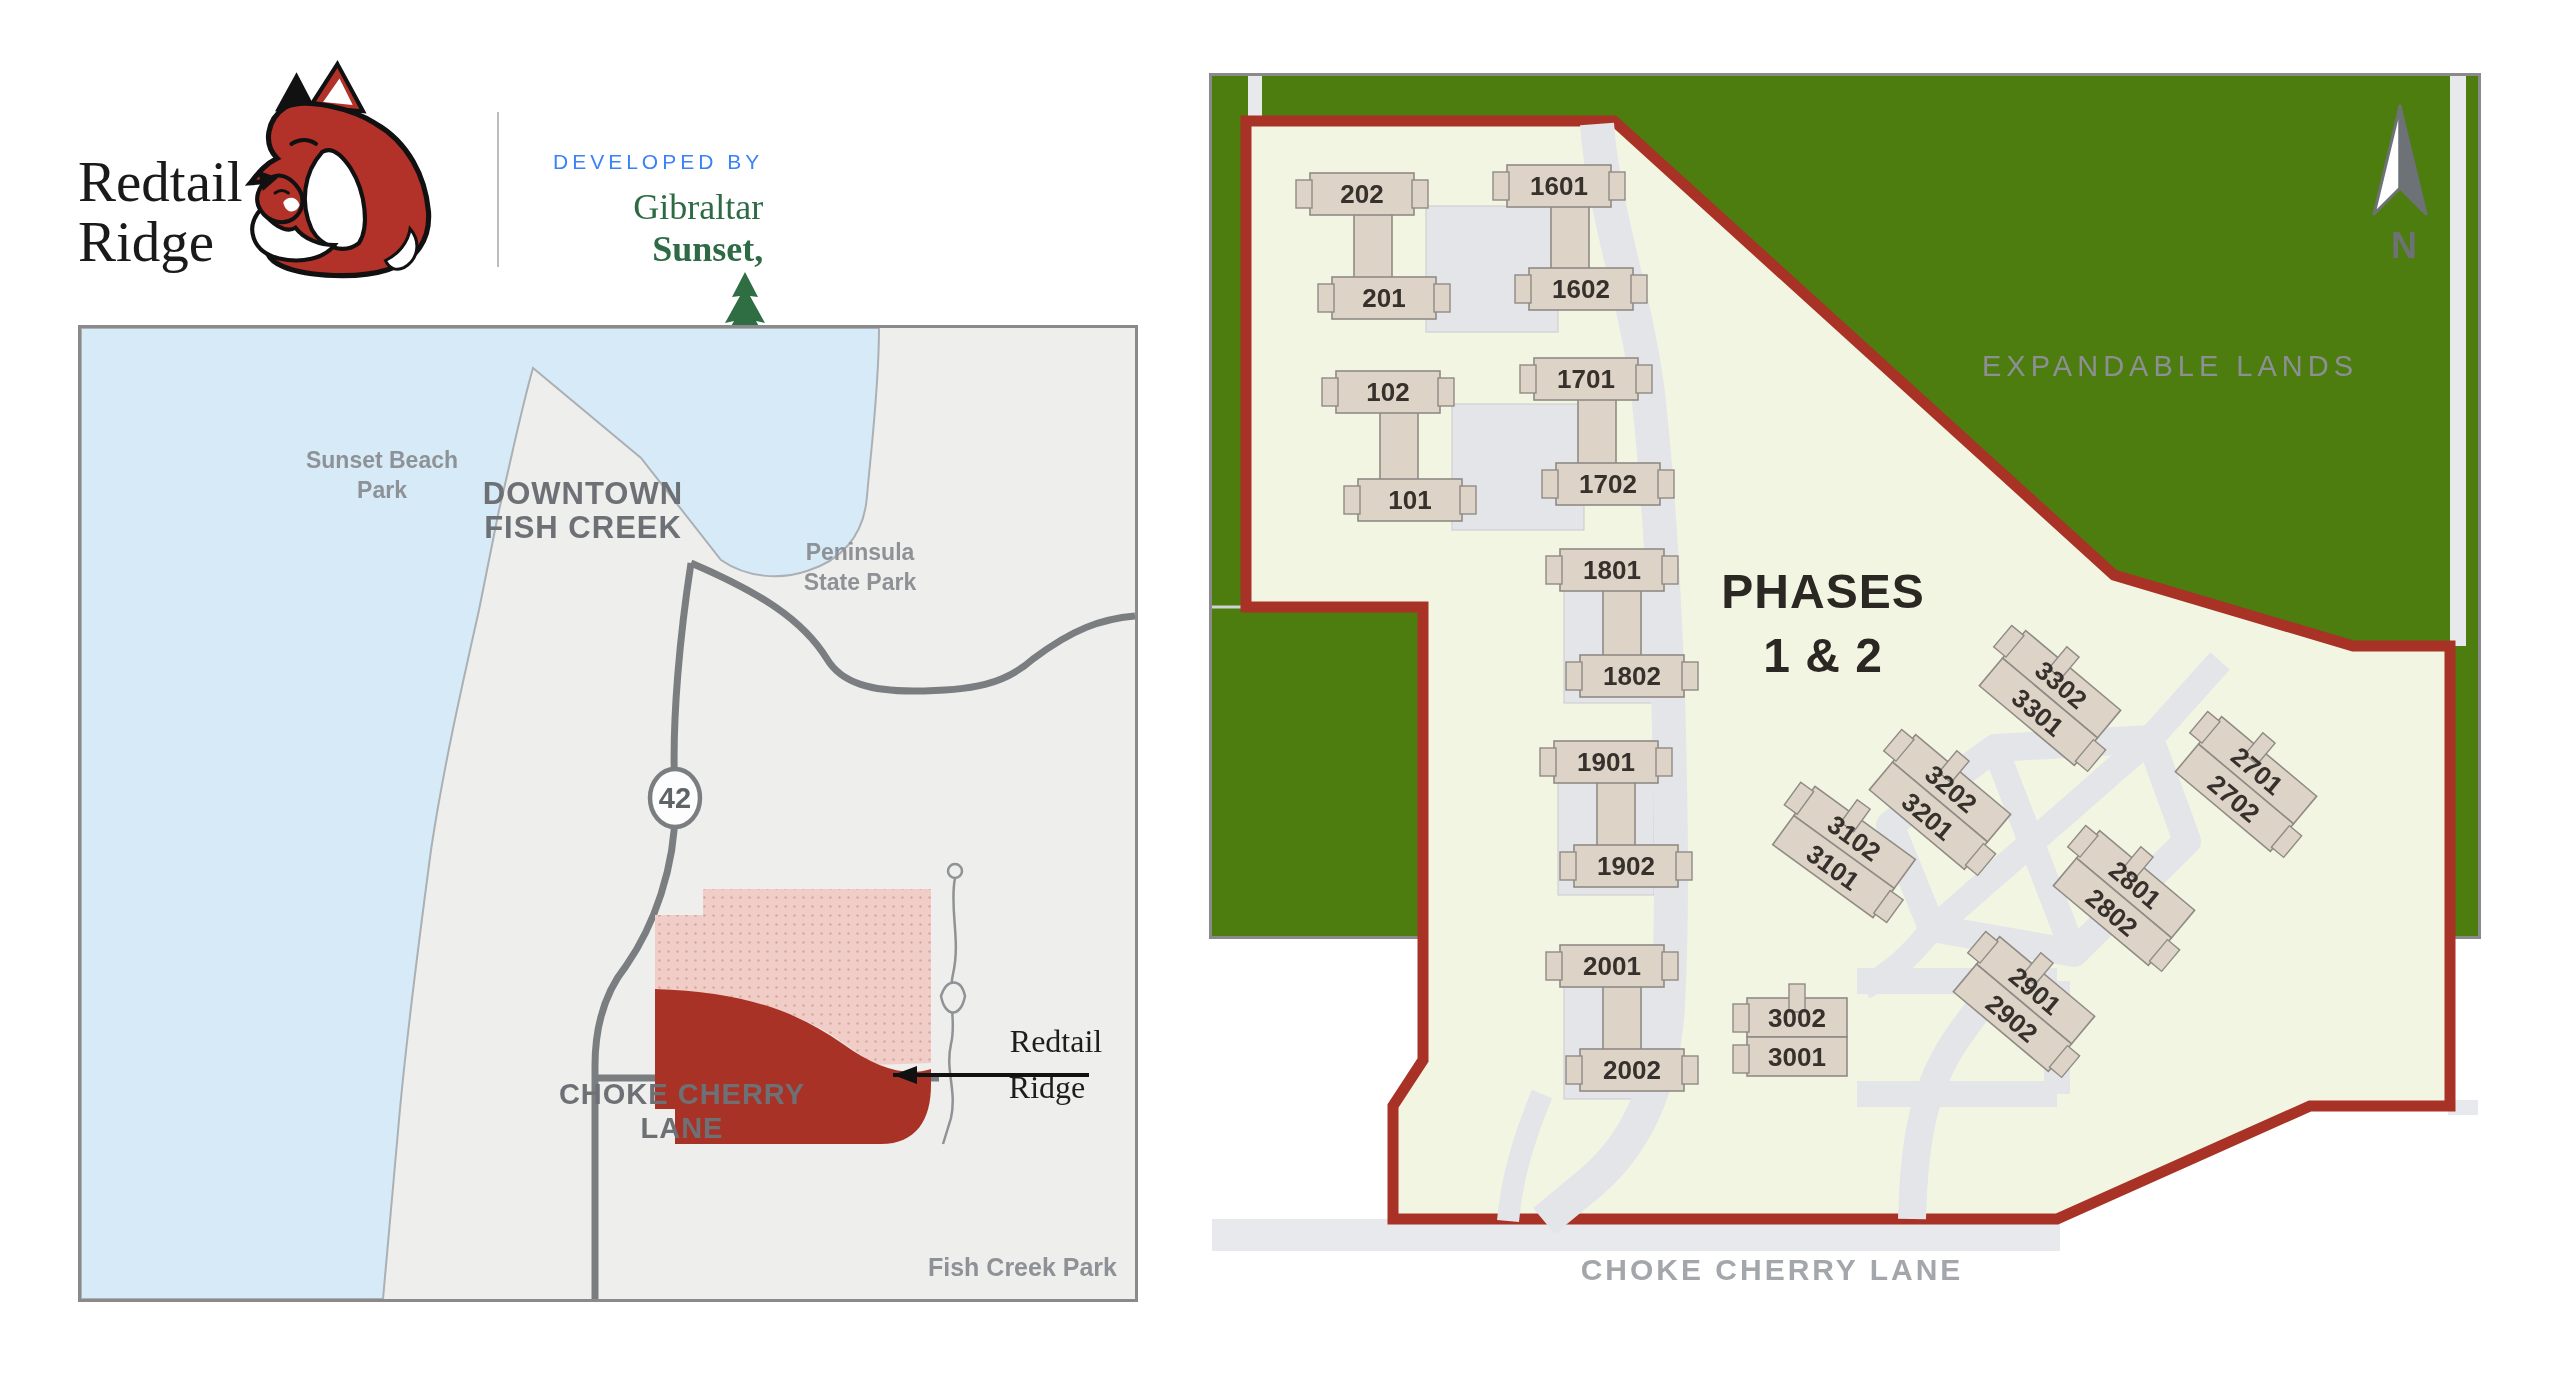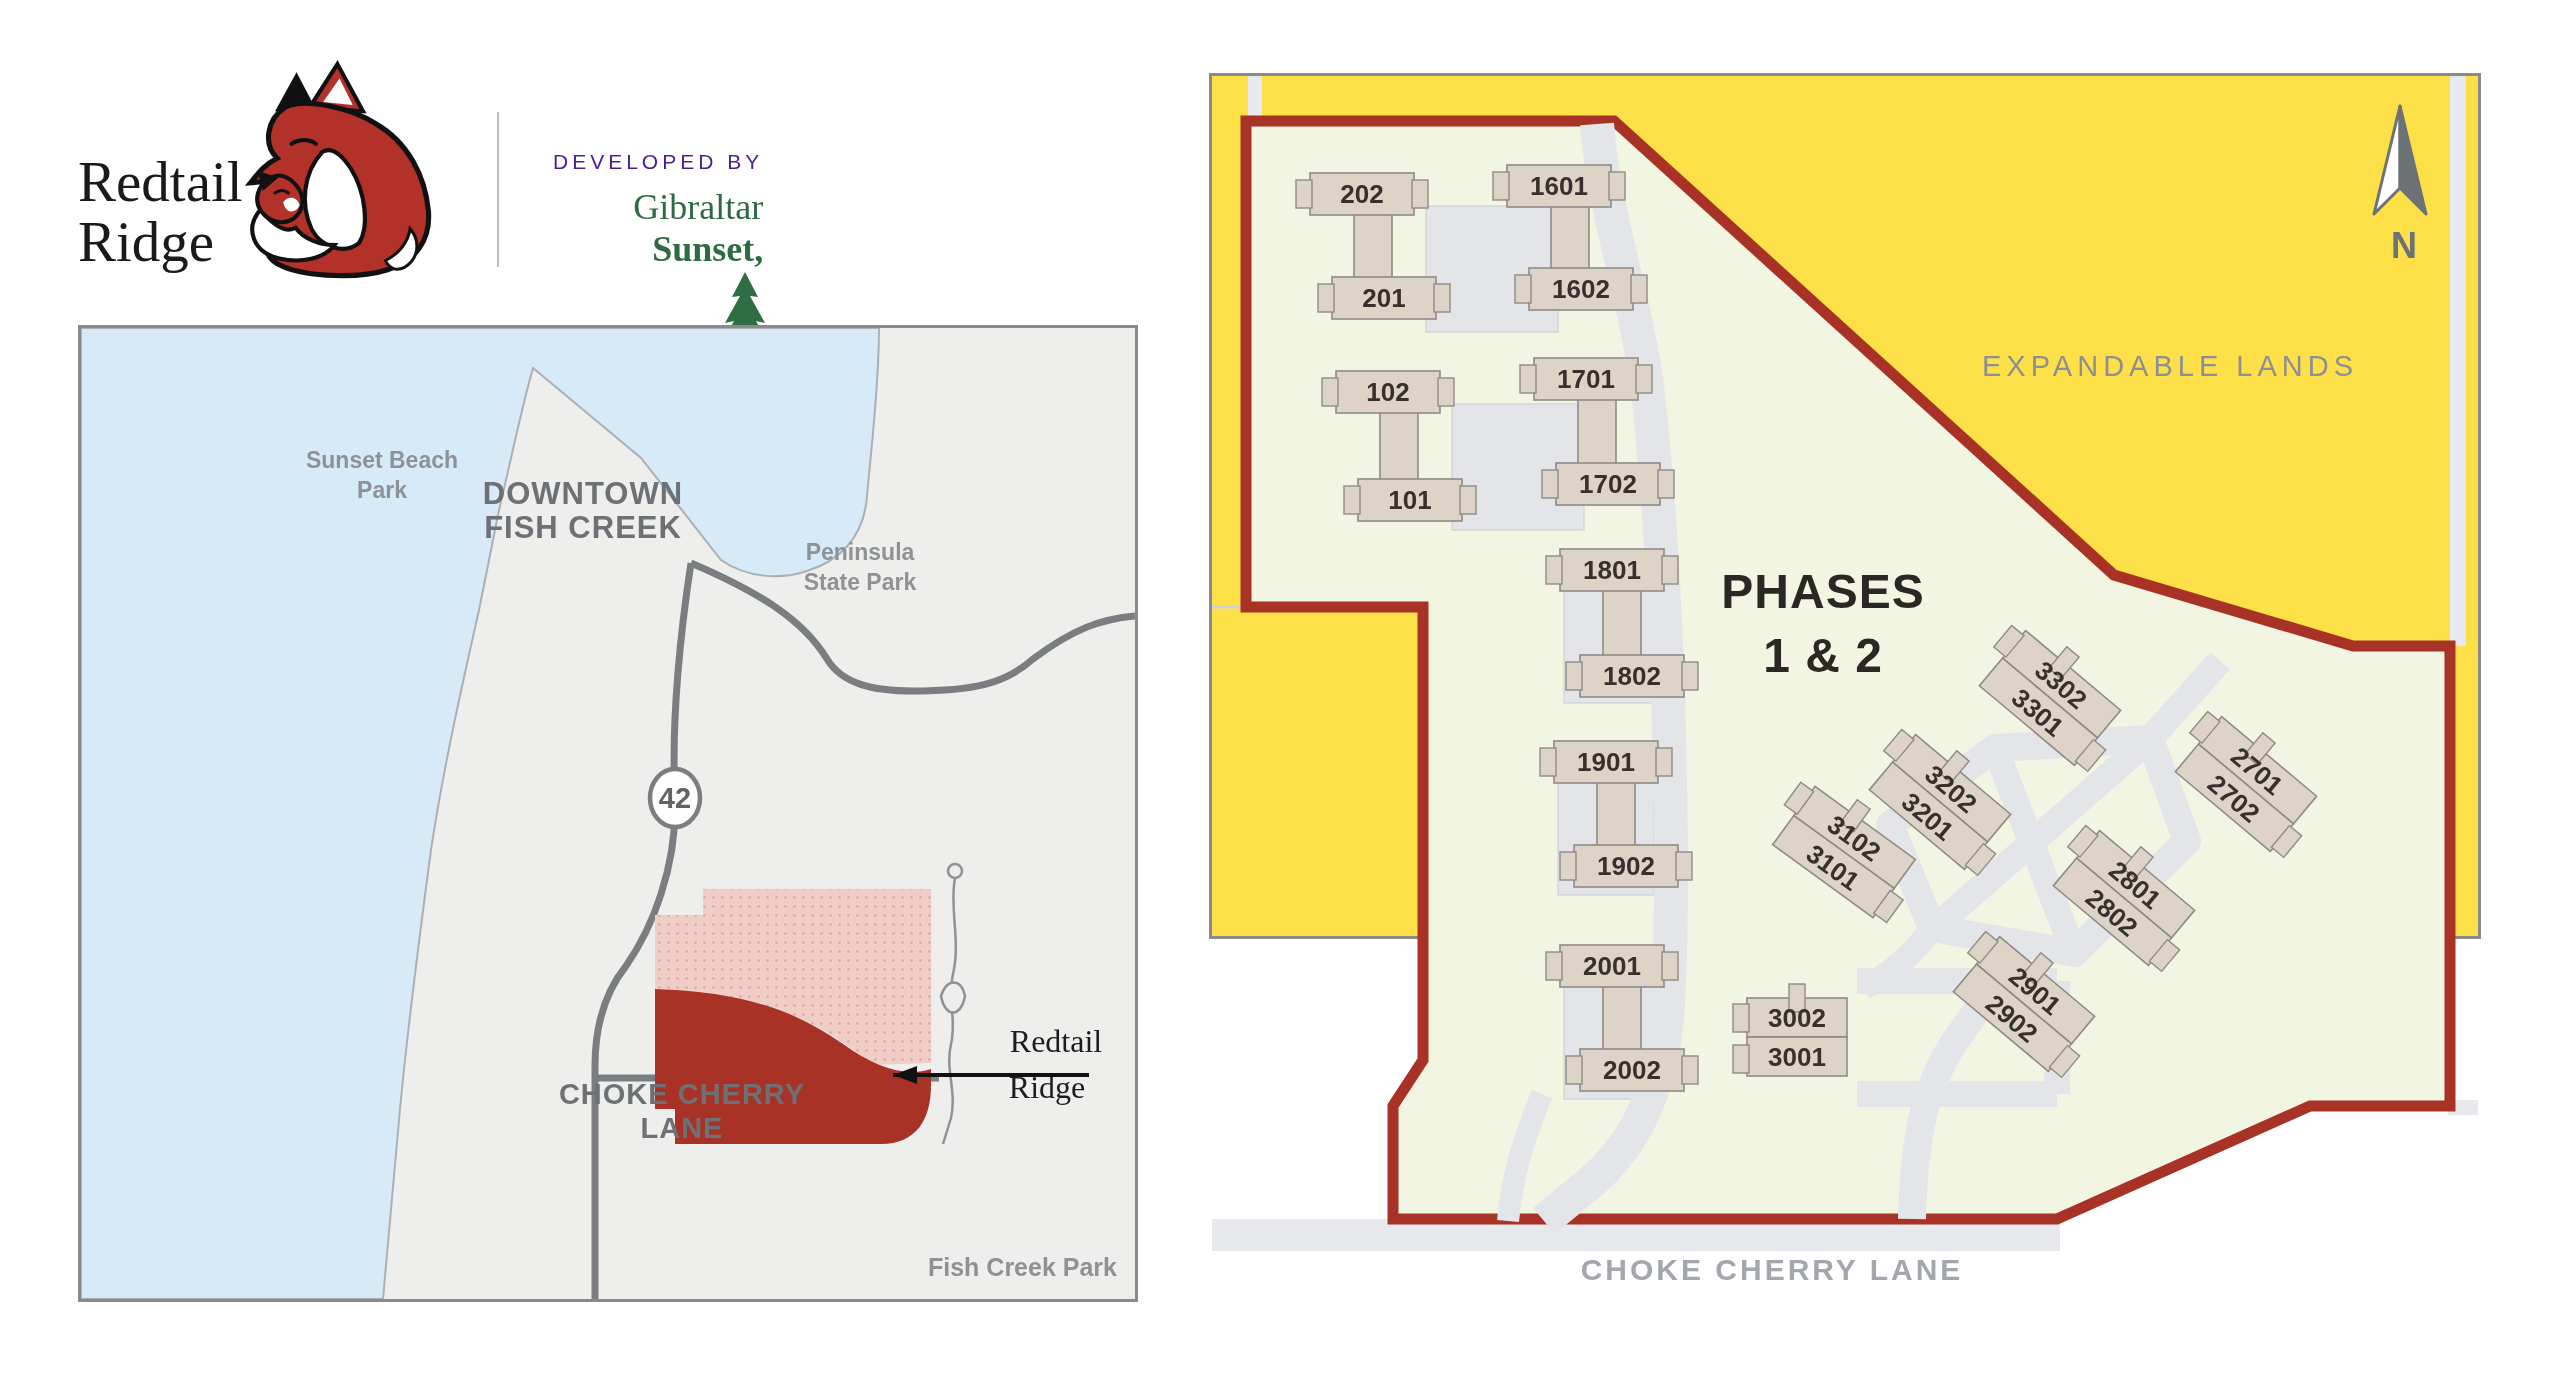--- a/index.html
+++ b/index.html
@@ -5,32 +5,32 @@
   html,body{margin:0;padding:0;background:#ffffff;}
   .page{position:relative;width:2560px;height:1378px;background:#ffffff;overflow:hidden;
         font-family:"Liberation Sans","DejaVu Sans",sans-serif;}
   
   .logo-text{position:absolute;left:78px;top:152px;color:#1a1a1a;
              font-family:"Liberation Serif","DejaVu Serif",serif;
              font-size:57px;line-height:1.05;font-weight:500;}
   .fox-logo{position:absolute;left:232px;top:58px;}
   .divider{position:absolute;left:497px;top:112px;width:2px;height:155px;background:#bdbdbd;}
   .dev-block{position:absolute;left:553px;top:150px;}
-  .dev-by{font-size:21px;letter-spacing:4px;color:#4c1d95;font-weight:400;}
+  .dev-by{font-size:21px;letter-spacing:4px;color:#3b82f6;font-weight:400;}
   .dev-name{margin-top:12px;display:flex;align-items:flex-end;color:#2e6b45;
             font-family:"Liberation Serif","DejaVu Serif",serif;font-size:36px;flex-direction:column;}
   .dev-name .w1{font-weight:400;}
   .dev-name .w2{font-weight:700;margin-left:14px;}
   .dev-name .w3{font-weight:700;margin-left:6px;}
   .tree-wrap{margin:0 -14px -2px 2px;}
   
   .map-panel{position:absolute;left:78px;top:325px;width:1060px;height:977px;
              border:3px solid #8a8a8a;box-sizing:border-box;background:#eeeeec;}
   .site-panel{position:absolute;left:1209px;top:73px;width:1272px;height:866px;
-              border:3px solid #8a8a8a;box-sizing:border-box;background:#fde047;}
+              border:3px solid #8a8a8a;box-sizing:border-box;background:#4d7c0f;}
   svg{display:block;}
   svg text{font-family:"Liberation Sans","DejaVu Sans",sans-serif;}
   .maplabel{fill:#8e9296;font-weight:bold;}
   .maplabel-dark{fill:#6d7175;font-weight:bold;letter-spacing:1px;}
   .seriflabel{font-family:"Liberation Serif","DejaVu Serif",serif;fill:#1d1d1d;}
 </style>
 </head>
 <body>
 
 <div class="page">

